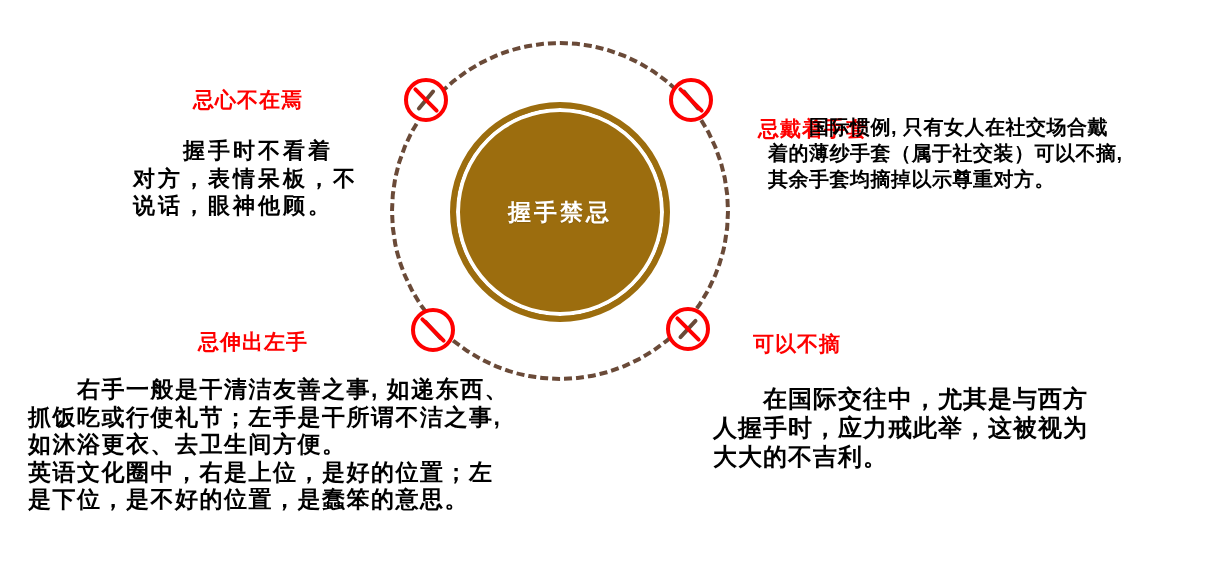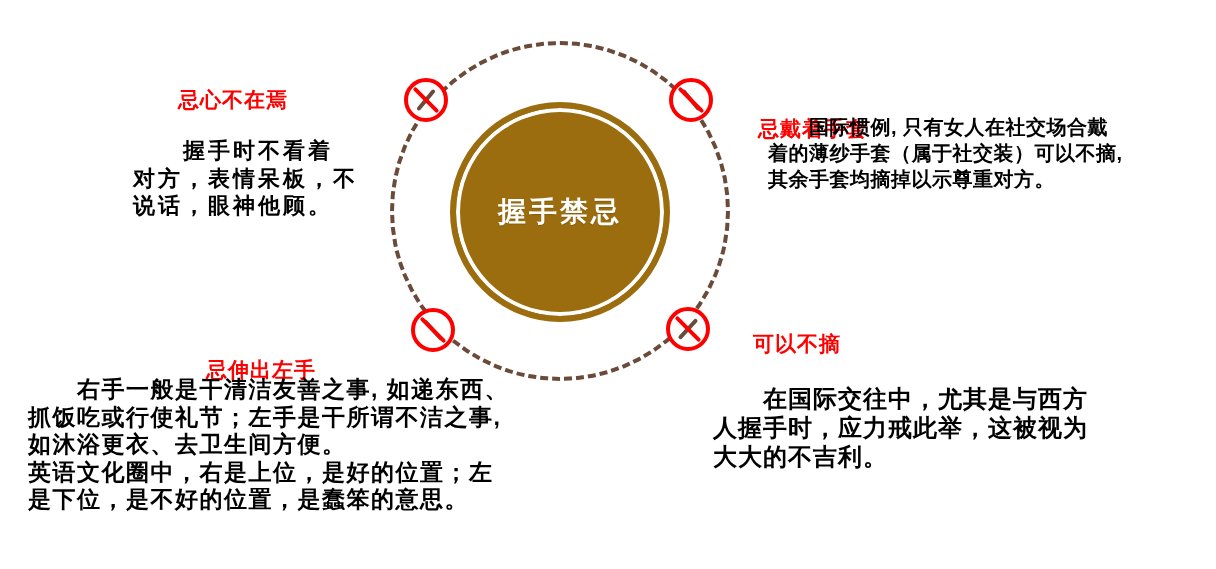--- a/index.html
+++ b/index.html
@@ -21,21 +21,21 @@
   
   .disc {
     position:absolute; left:450px; top:102px; width:208px; height:208px;
     background:var(--disc-fill,#9c6d0e);
     border:6px solid var(--disc-fill,#9c6d0e);
     box-shadow: inset 0 0 0 4px #ffffff;
     border-radius:50%;
     display:flex; align-items:center; justify-content:center;
   }
   .disc .label {
-    color:var(--disc-label,#fff); font-size:28px; letter-spacing:3px;
+    color:var(--disc-label,#fff); font-size:23px; letter-spacing:3px;
     text-shadow:0 1px 1px rgba(0,0,0,.15);
   }
 
   
   .no-icon {
     position:absolute; width:44px; height:44px; border-radius:50%;
     background:#ffffff; border:4px solid var(--accent-red,#fe0000);
     box-sizing:border-box;
   }
   .no-icon .chord {
@@ -53,25 +53,25 @@
   .no-icon.se { left:666px; top:307px; }  .no-icon.se .chord { transform:rotate(-47deg); }
 
   
   .heading {
     position:absolute; color:var(--accent-red,#fe0000); font-size:21px;
     letter-spacing:1px; white-space:nowrap;
   }
   .body-text {
     position:absolute; color:var(--text,#000); white-space:pre-wrap;
   }
-  .h-tl { left:178px; top:86px; }
+  .h-tl { left:193px; top:86px; }
   .b-tl { left:133px; top:137px; width:260px; font-size:22px; letter-spacing:3px; line-height:1.25; }
   .h-tr { left:758px; top:78px;margin-top:37px; }
   .b-tr { left:768px; top:114px; width:385px; font-size:20px; letter-spacing:0.5px; line-height:1.3; }
-  .h-bl { left:206px; top:328px;margin-top:28px; }
+  .h-bl { left:198px; top:328px; }
   .b-bl { left:28px; top:376px; width:520px; font-size:23px; letter-spacing:1.5px; line-height:1.2; }
   .h-br { left:753px; top:330px; }
   .b-br { left:713px; top:385px; width:420px; font-size:24px; letter-spacing:1px; line-height:1.2; }
 </style>
 </head>
 <body>
 
 <div class="canvas" style="--accent-red: #fe0000; --disc-fill: #9c6d0e; --disc-label: #ffffff; --dash: #6a4a38; --text: #000000;">
 
   <div class="dashed-circle"></div>

